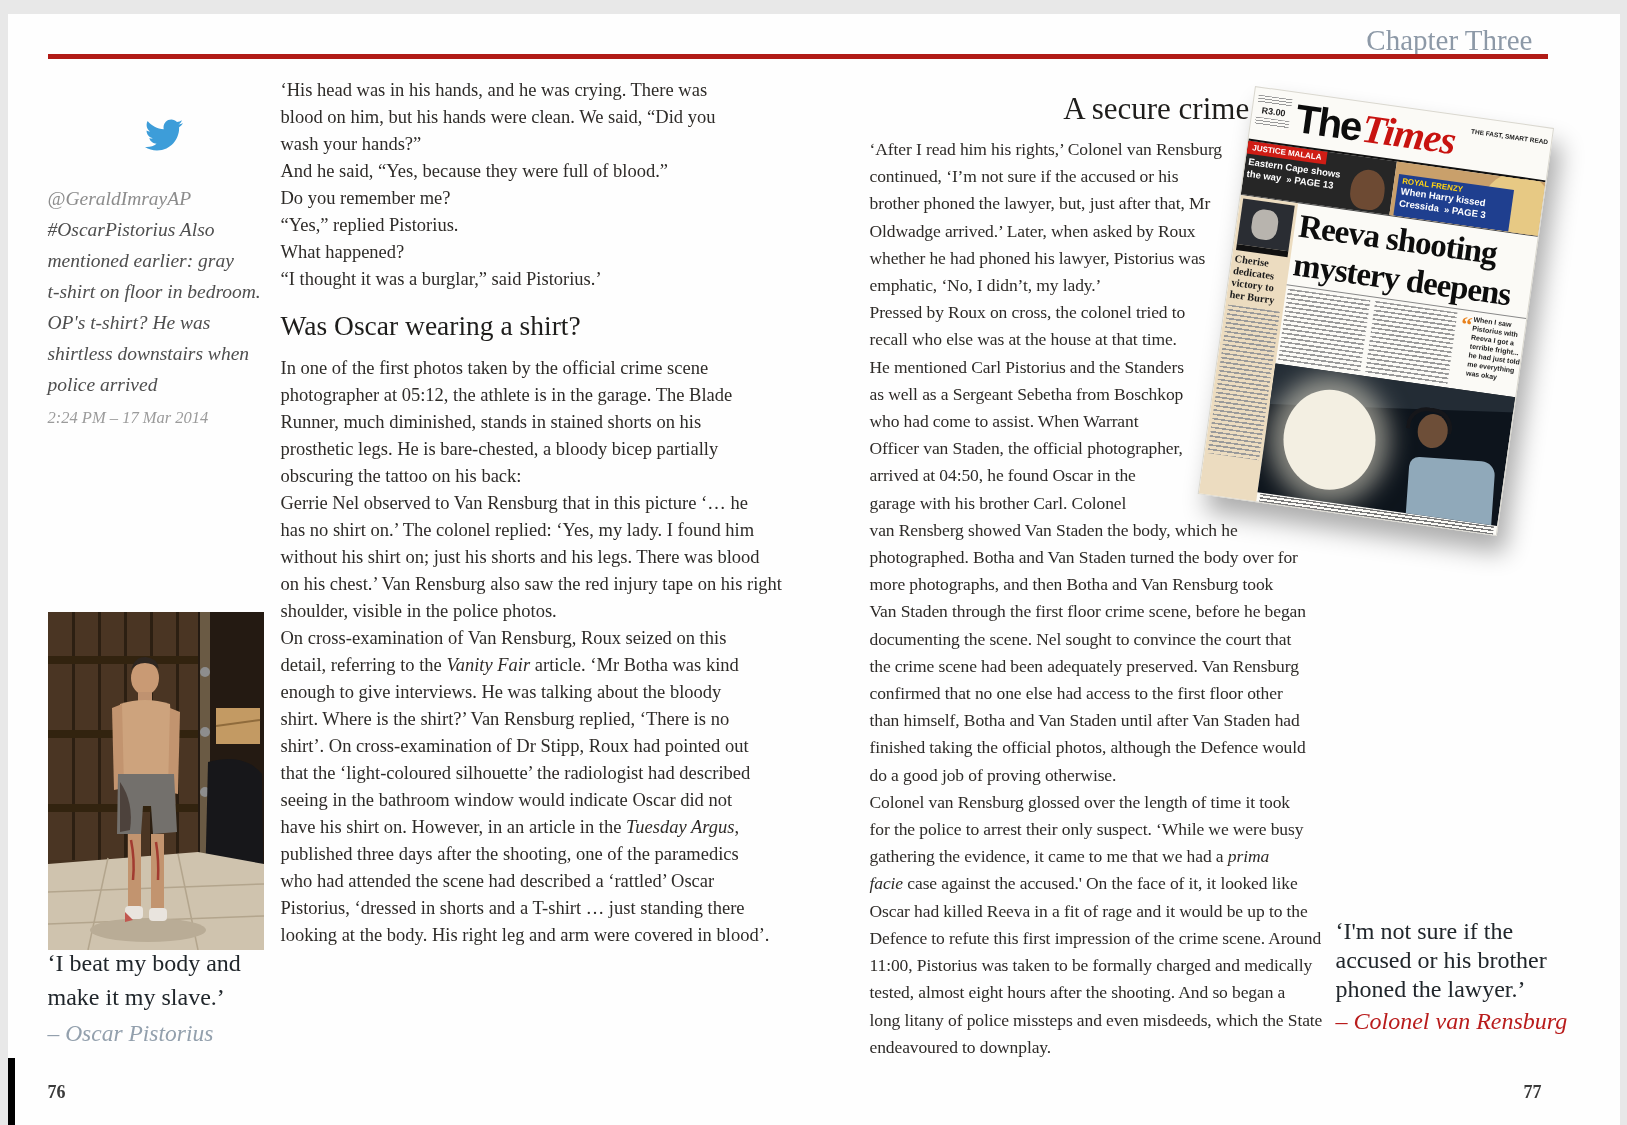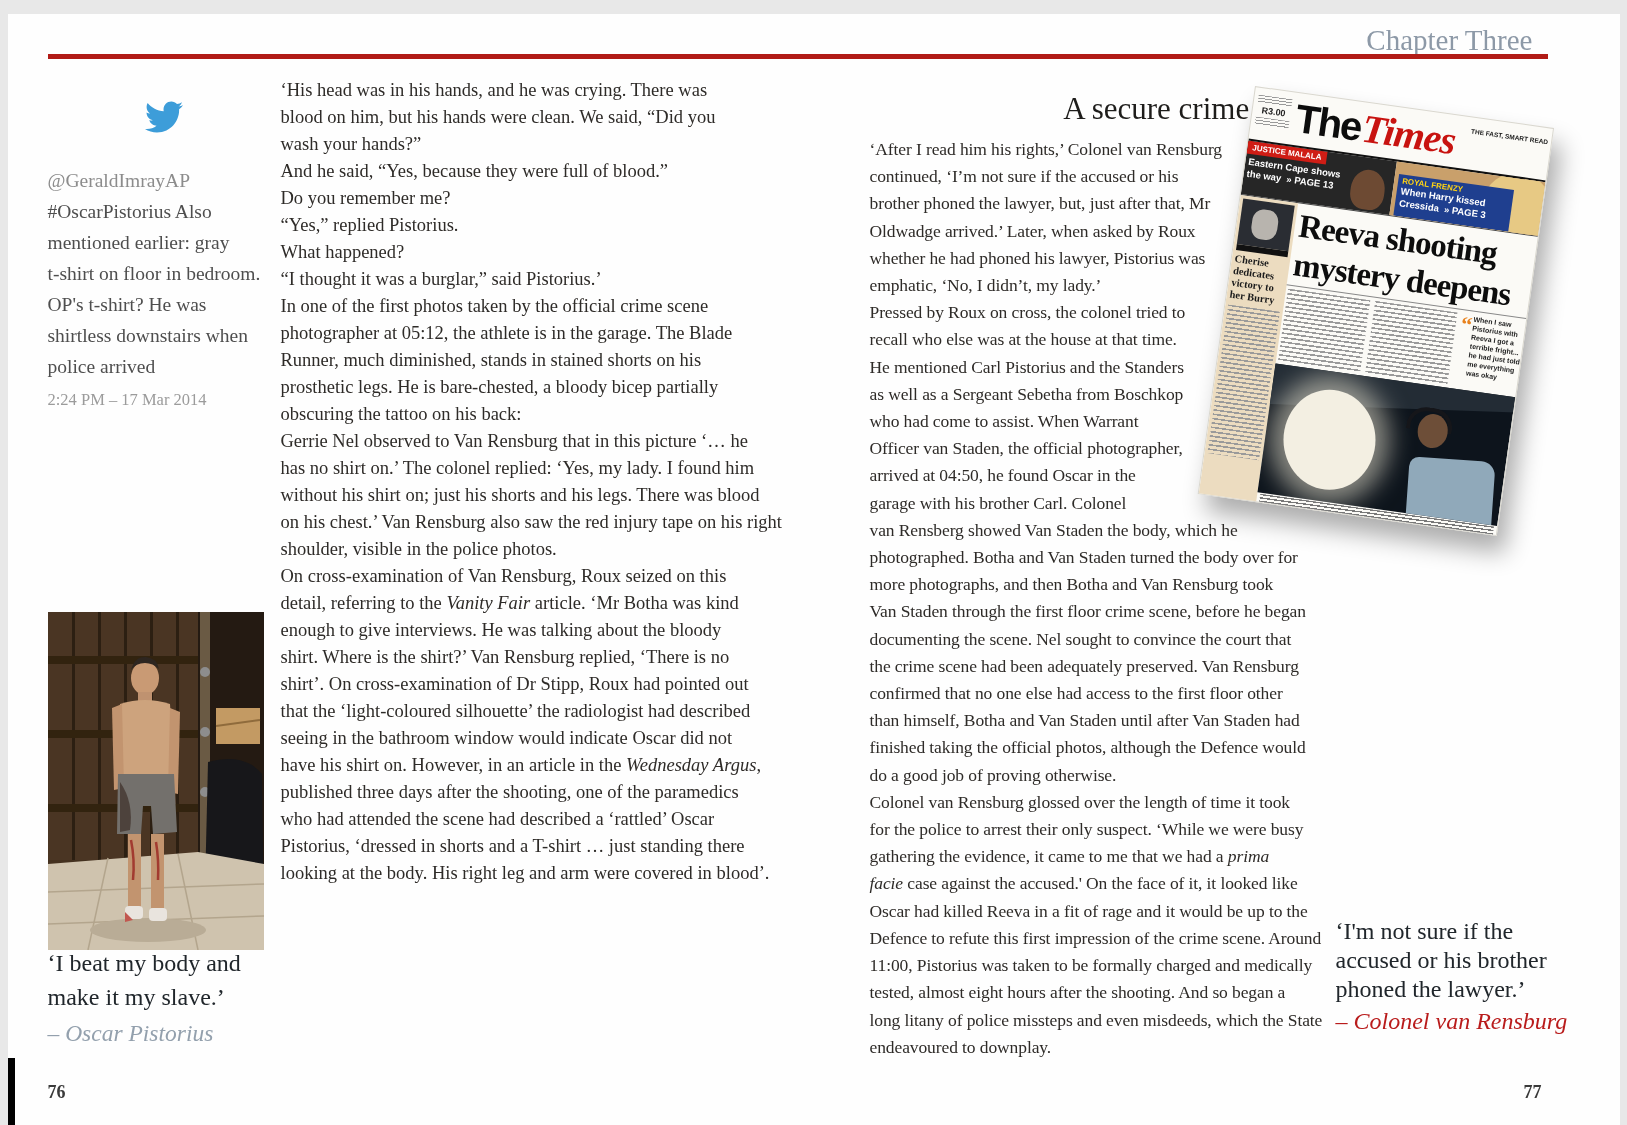--- a/index.html
+++ b/index.html
@@ -9,21 +9,21 @@
     font-family:"Liberation Serif","DejaVu Serif",serif;
     color:#2e2b28;
   }
   .pre { white-space:pre; }
 
   
   .chapter { position:absolute; top:10px; right:87px; font-size:29px; color:#8d99a7; }
   .rule { position:absolute; left:40px; top:40px; width:1500px; height:5px; background:#b11b16; }
 
   
-  .tweet { position:absolute; left:40px; top:78px; width:232px; }
+  .tweet { position:absolute; left:40px; top:96px; width:232px;font-style:italic; }
   .tweet .bird { display:block; margin:6px auto 34px auto; }
   .tweet .handle { font-size:19.5px; color:#8c8c8c; margin-bottom:4px; }
   .tweet .body  { font-size:19.5px; line-height:31px; color:#4e4e4e; white-space:pre; }
   .tweet .stamp { font-size:16.5px; color:#9b9b9b; margin-top:8px; }
 
   
   .left-col { position:absolute; left:273px; top:63px; width:455px; font-size:18.5px; line-height:27px; }
   .left-col p { margin:0; }
   .left-col h2 { margin:16px 0 12px 0; font-size:27.5px; line-height:34px; font-weight:normal; color:#1e1d1b; }
   .italic { font-style:italic; }
@@ -122,38 +122,39 @@
 
   <div class="left-col">
     <p class="pre">‘His head was in his hands, and he was crying. There was
 blood on him, but his hands were clean. We said, “Did you
 wash your hands?”
 And he said, “Yes, because they were full of blood.”
 Do you remember me?
 “Yes,” replied Pistorius.
 What happened?
 “I thought it was a burglar,” said Pistorius.’</p>
+    <h2>Was Oscar wearing a shirt?</h2>
     <p class="pre">In one of the first photos taken by the official crime scene
 photographer at 05:12, the athlete is in the garage. The Blade
 Runner, much diminished, stands in stained shorts on his
 prosthetic legs. He is bare-chested, a bloody bicep partially
 obscuring the tattoo on his back:</p>
     <p class="pre">Gerrie Nel observed to Van Rensburg that in this picture ‘… he
 has no shirt on.’ The colonel replied: ‘Yes, my lady. I found him
 without his shirt on; just his shorts and his legs. There was blood
 on his chest.’ Van Rensburg also saw the red injury tape on his right
 shoulder, visible in the police photos.</p>
     <p class="pre">On cross-examination of Van Rensburg, Roux seized on this
 detail, referring to the <em>Vanity Fair</em> article. ‘Mr Botha was kind
 enough to give interviews. He was talking about the bloody
 shirt. Where is the shirt?’ Van Rensburg replied, ‘There is no
 shirt’. On cross-examination of Dr Stipp, Roux had pointed out
 that the ‘light-coloured silhouette’ the radiologist had described
 seeing in the bathroom window would indicate Oscar did not
-have his shirt on. However, in an article in the <em>Wednesday Argus</em>,
+have his shirt on. However, in an article in the <em>Tuesday Argus</em>,
 published three days after the shooting, one of the paramedics
 who had attended the scene had described a ‘rattled’ Oscar
 Pistorius, ‘dressed in shorts and a T-shirt … just standing there
 looking at the body. His right leg and arm were covered in blood’.</p>
   </div>
 
   <svg class="photo" viewBox="0 0 216 338">
     <rect x="0" y="0" width="216" height="338" fill="#44311f"></rect>
     <g>
       <rect x="0" y="0" width="150" height="248" fill="#4a3523"></rect>

